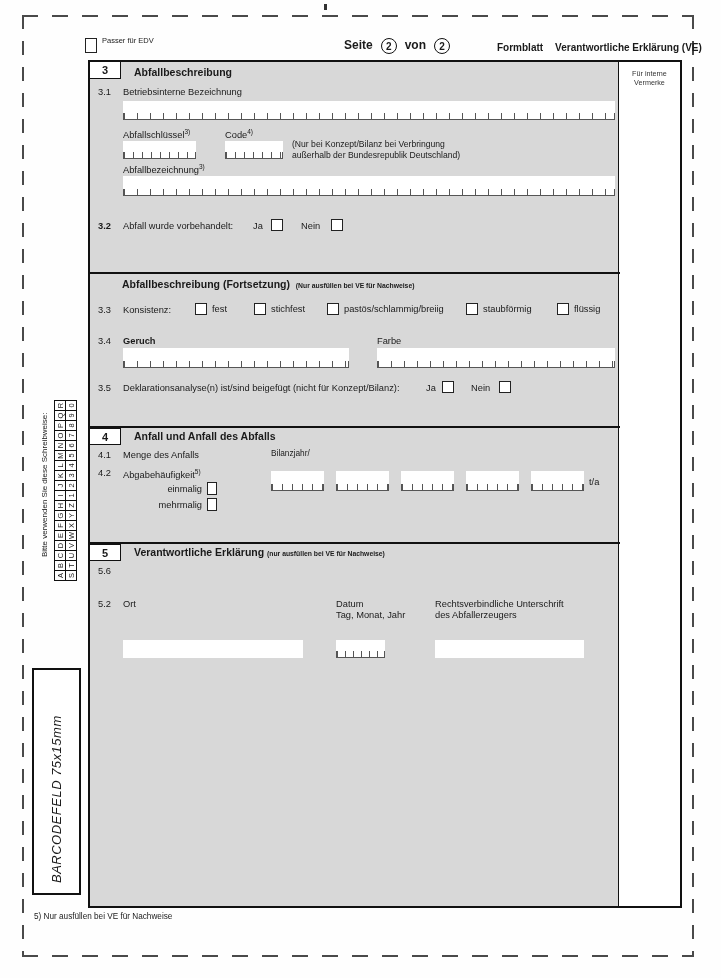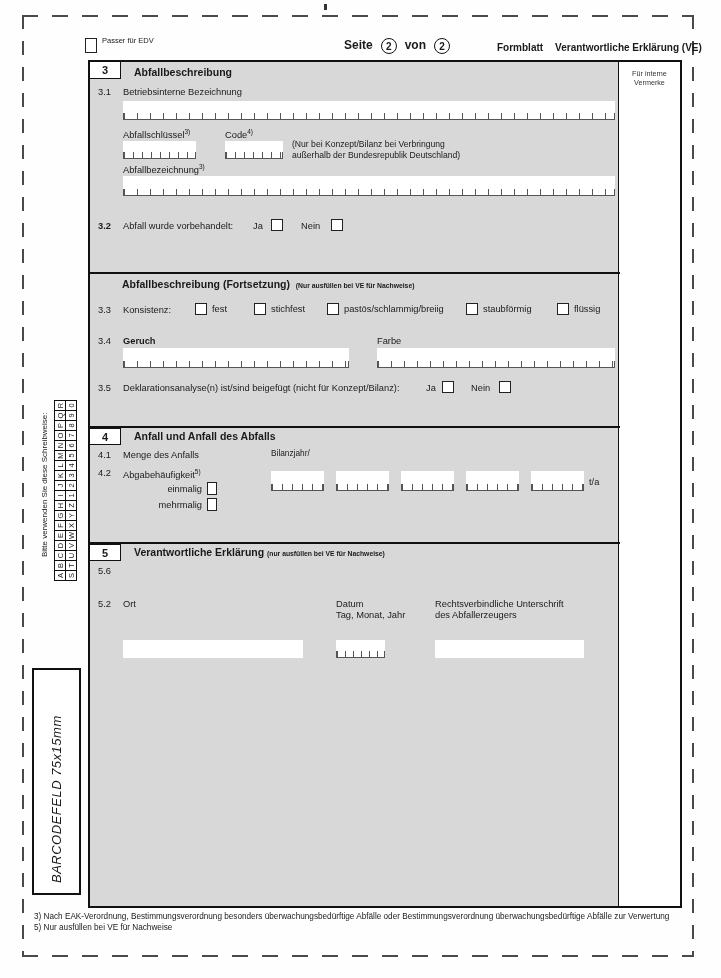--- a/index.html
+++ b/index.html
@@ -254,17 +254,16 @@
       <div class="lab" style="left:345px; top:548px;">des Abfallerzeugers</div>
 
       <div class="field" style="left:33px; top:578px; width:180px; height:18px;"></div>
       <div class="comb" style="left:246px; top:578px; width:49px; height:18px; --ts:8px;"></div>
       <div class="field" style="left:345px; top:578px; width:149px; height:18px;"></div>
 
     </div>
   </div>
 
   <div class="footnotes">
-    <div>3) Nach EAK-Verordnung, Bestimmungsverordnung besonders überwachungsbedürftige Abfälle oder Bestimmungsverordnung überwachungsbedürftige Abfälle zur Verwertung</div>
     <div>5) Nur ausfüllen bei VE für Nachweise</div>
   </div>
 
 </div>
 
 </body></html>

